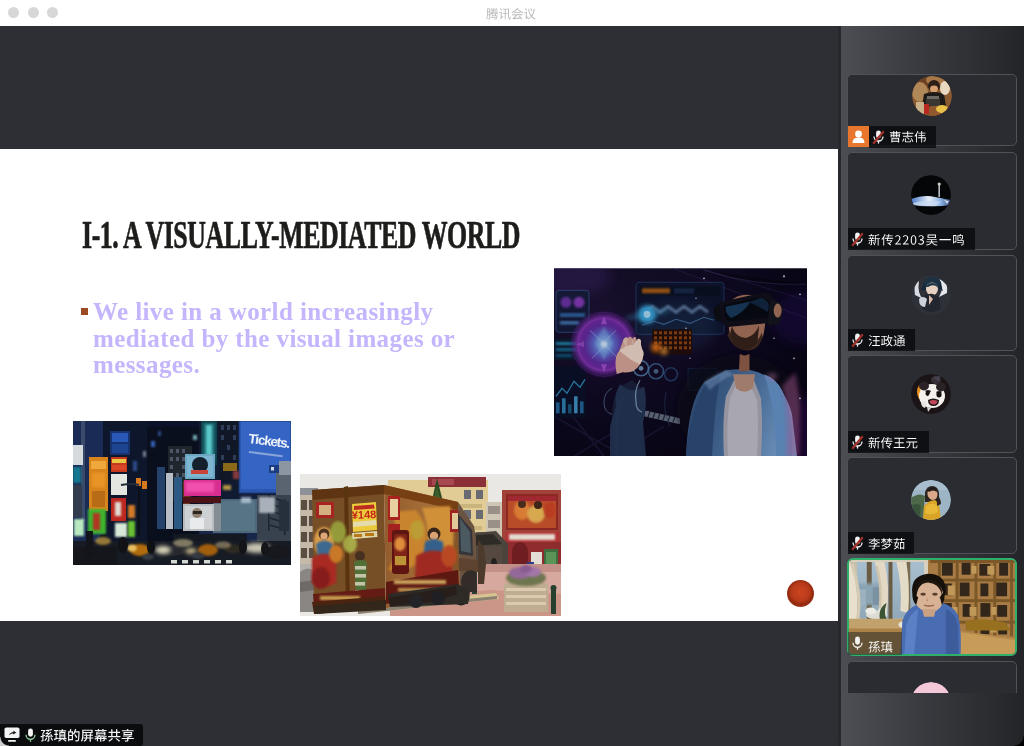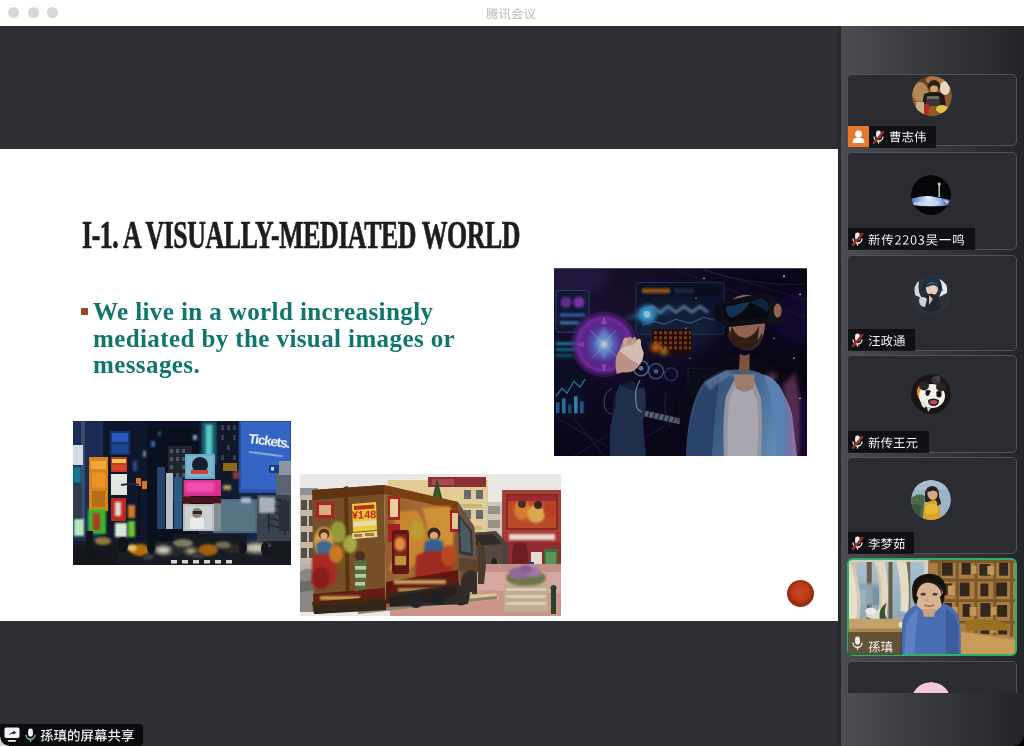--- a/index.html
+++ b/index.html
@@ -14,21 +14,21 @@
 <svg style="position:absolute;left:486px;top:5.5px" width="50" height="16" viewBox="0 -12.5 50 16">
     <path d="M10.01 -10.38C9.88 -9.96 9.58 -9.33 9.37 -8.92L10.10 -8.70C10.33 -9.06 10.61 -9.60 10.88 -10.12ZM5.22 -10.17C5.51 -9.71 5.76 -9.1 5.85 -8.70L6.61 -8.96C6.51 -9.36 6.23 -9.96 5.95 -10.4ZM4.86 -1.46V-0.78H9.56V-1.46ZM1.03 -10.03V-5.53C1.03 -3.71 0.98 -1.18 0.32 0.58C0.52 0.66 0.88 0.86 1.03 0.98C1.47 -0.2 1.67 -1.76 1.76 -3.23H3.38V-0.13C3.38 0.02 3.33 0.07 3.2 0.07C3.06 0.08 2.61 0.08 2.11 0.06C2.22 0.28 2.32 0.66 2.36 0.87C3.08 0.87 3.53 0.86 3.81 0.72C4.10 0.57 4.18 0.32 4.18 -0.12V-4.48C4.36 -4.31 4.58 -4.05 4.68 -3.91C5.10 -4.16 5.47 -4.43 5.82 -4.75V-4.33H9.13C9.05 -3.87 8.93 -3.41 8.82 -3.02H6.52L6.73 -4.0L5.92 -4.08C5.82 -3.5 5.66 -2.80 5.51 -2.30H10.48C10.33 -0.77 10.16 -0.12 9.95 0.07C9.85 0.17 9.72 0.18 9.52 0.18C9.31 0.18 8.77 0.17 8.18 0.12C8.32 0.33 8.41 0.66 8.42 0.88C9.01 0.92 9.57 0.92 9.86 0.91C10.21 0.88 10.41 0.81 10.62 0.60C10.96 0.27 11.15 -0.57 11.35 -2.66C11.36 -2.78 11.37 -3.02 11.37 -3.02H9.68C9.82 -3.58 9.98 -4.35 10.12 -5.01C10.56 -4.58 11.05 -4.23 11.57 -4.01C11.70 -4.22 11.96 -4.53 12.15 -4.68C11.37 -4.96 10.67 -5.5 10.17 -6.11H11.95V-6.87H7.45C7.61 -7.2 7.76 -7.55 7.9 -7.92H11.55V-8.66H8.15C8.3 -9.20 8.43 -9.76 8.53 -10.37L7.67 -10.48C7.57 -9.83 7.43 -9.22 7.27 -8.66H4.82V-7.92H7.01C6.86 -7.55 6.68 -7.2 6.5 -6.87H4.42V-6.11H5.96C5.47 -5.51 4.9 -5.02 4.18 -4.62V-10.03ZM9.26 -6.11C9.48 -5.72 9.77 -5.36 10.10 -5.03H6.12C6.45 -5.36 6.73 -5.72 7.0 -6.11ZM1.82 -9.18H3.38V-7.11H1.82ZM1.82 -6.25H3.38V-4.11H1.8L1.82 -5.55Z M13.92 -9.68C14.53 -9.11 15.28 -8.3 15.63 -7.77L16.31 -8.4C15.96 -8.91 15.18 -9.68 14.57 -10.23ZM13.02 -6.58V-5.67H14.78V-1.38C14.78 -0.82 14.41 -0.46 14.18 -0.30C14.35 -0.12 14.6 0.27 14.67 0.5C14.86 0.23 15.2 -0.05 17.33 -1.73C17.25 -1.91 17.07 -2.27 17.0 -2.52L15.7 -1.53V-6.58ZM16.97 -9.81V-8.92H18.78V-5.36H16.9V-4.48H18.78V0.82H19.67V-4.48H21.6V-5.36H19.67V-8.92H22.08C22.08 -3.57 22.05 0.52 23.41 0.95C24.05 1.18 24.46 0.75 24.6 -1.3C24.45 -1.42 24.18 -1.73 24.02 -1.96C23.98 -0.91 23.88 0.01 23.78 -0.01C22.95 -0.21 22.98 -4.47 23.03 -9.81Z M26.96 0.72C27.43 0.55 28.13 0.5 34.76 -0.06C35.05 0.31 35.3 0.67 35.47 0.98L36.31 0.47C35.76 -0.46 34.57 -1.81 33.45 -2.81L32.66 -2.38C33.15 -1.93 33.65 -1.41 34.1 -0.88L28.41 -0.45C29.3 -1.27 30.18 -2.27 30.96 -3.30H36.47V-4.21H26.11V-3.30H29.68C28.87 -2.18 27.92 -1.20 27.58 -0.9C27.2 -0.53 26.91 -0.30 26.63 -0.23C26.75 0.01 26.91 0.51 26.96 0.72ZM31.3 -10.5C30.17 -8.82 27.97 -7.23 25.52 -6.2C25.75 -6.02 26.07 -5.62 26.21 -5.38C26.93 -5.72 27.63 -6.10 28.3 -6.51V-5.75H34.26V-6.62H28.46C29.53 -7.32 30.5 -8.11 31.28 -8.97C32.03 -8.20 33.08 -7.35 34.26 -6.62C34.93 -6.2 35.66 -5.82 36.37 -5.53C36.52 -5.78 36.83 -6.17 37.03 -6.36C35.01 -7.06 32.97 -8.42 31.82 -9.61L32.2 -10.11Z M44.27 -9.91C44.77 -9.07 45.3 -7.96 45.5 -7.27L46.35 -7.66C46.15 -8.35 45.58 -9.42 45.06 -10.25ZM38.91 -9.63C39.47 -9.05 40.15 -8.22 40.47 -7.7L41.18 -8.28C40.86 -8.8 40.16 -9.57 39.58 -10.15ZM47.9 -9.72C47.48 -7.12 46.83 -4.78 45.5 -2.91C44.23 -4.66 43.47 -6.92 43.02 -9.57L42.13 -9.42C42.67 -6.46 43.48 -4.0 44.86 -2.12C43.98 -1.13 42.85 -0.31 41.38 0.31C41.56 0.51 41.82 0.86 41.95 1.08C43.4 0.43 44.55 -0.41 45.46 -1.40C46.4 -0.35 47.57 0.46 49.02 1.03C49.17 0.78 49.47 0.41 49.7 0.22C48.22 -0.30 47.05 -1.11 46.1 -2.16C47.61 -4.18 48.36 -6.72 48.86 -9.57ZM38.07 -6.58V-5.67H39.83V-1.26C39.83 -0.61 39.5 -0.18 39.3 0.01C39.46 0.15 39.73 0.47 39.83 0.67C40.03 0.42 40.36 0.17 42.56 -1.38C42.46 -1.57 42.32 -1.93 42.25 -2.18L40.75 -1.15V-6.58Z" fill="#b6b6b6" fill-opacity="1.0"></path>
   </svg>
 <div class="abs" style="left:0;top:26px;width:838px;height:720px;background:#2d2f35;border-radius:0 0 10px 0"></div>
 <div class="abs" style="left:0;top:149px;width:838px;height:472px;background:#ffffff"></div>
 <div class="abs" style="left:82px;top:221px;width:700px;height:34px;
 font-family:'Liberation Serif',serif;font-weight:bold;font-size:39px;line-height:28px;color:#1d1d1b;
 letter-spacing:-0.6px;-webkit-text-stroke:0.7px #1d1d1b;transform:scaleX(0.662);transform-origin:0 0;white-space:nowrap">I-1. A VISUALLY-MEDIATED WORLD</div>
 <div class="abs" style="left:81px;top:308px;width:7px;height:7px;background:#9c4a22"></div>
 <div class="abs" style="left:93px;top:299px;width:420px;font-family:'Liberation Serif',serif;
-font-weight:bold;font-size:25px;line-height:26.5px;color:#0f766e;letter-spacing:0.4px;white-space:nowrap">We live in a world increasingly<br>mediated by the visual images or<br>messages.</div>
+font-weight:bold;font-size:25px;line-height:26.5px;color:#c4b5fd;letter-spacing:0.4px;white-space:nowrap">We live in a world increasingly<br>mediated by the visual images or<br>messages.</div>
 <svg style="position:absolute;left:73px;top:421px" width="218" height="144" viewBox="0 0 218 144">
 <defs>
 <linearGradient id="tsky" x1="0" y1="0" x2="0" y2="1">
  <stop offset="0" stop-color="#0a1128"></stop>
         <stop offset="1" stop-color="#1a2c52"></stop>
 </linearGradient>
 <filter id="bl1" x="-40%" y="-40%" width="180%" height="180%">
         <feGaussianBlur stdDeviation="1"></feGaussianBlur>
       </filter>
 <filter id="bl2" x="-60%" y="-60%" width="220%" height="220%">

